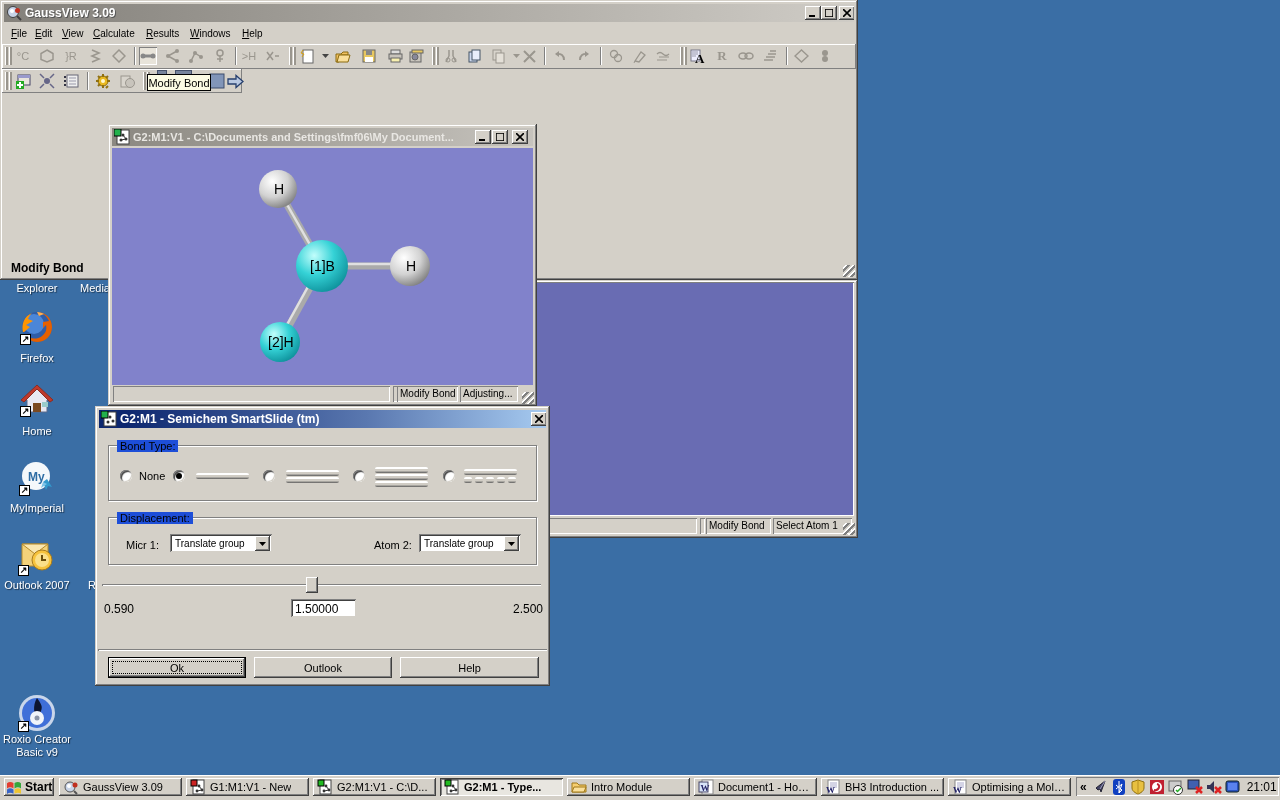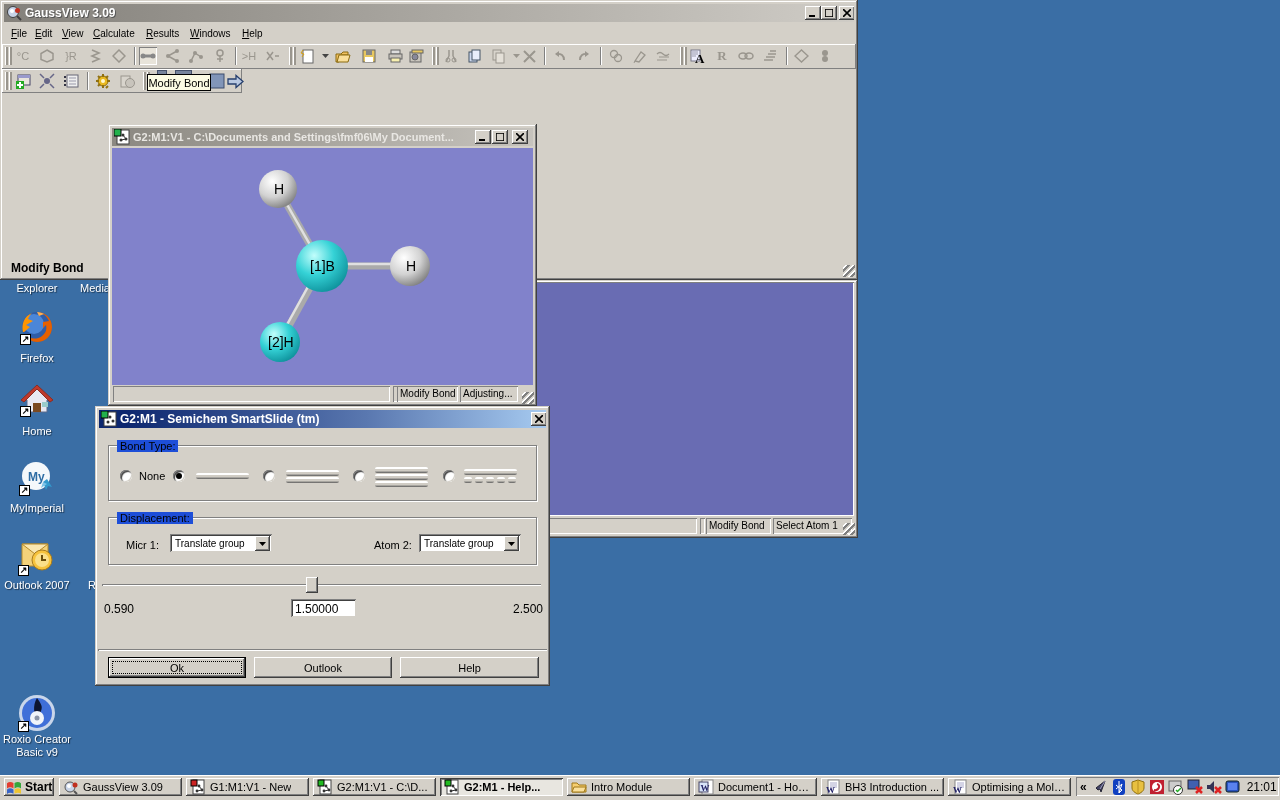--- a/index.html
+++ b/index.html
@@ -608,21 +608,21 @@
   </div>
 <div class="tbtn" style="left: 440px; top: 778px; width: 123px; background: rgb(232, 230, 224); box-shadow: rgb(64, 64, 64) 1px 1px 0px inset, rgb(255, 255, 255) -1px -1px 0px inset, rgb(128, 128, 128) 2px 2px 0px inset; font-weight: bold;">
     <svg class="tico" width="16" height="16" viewBox="0 0 16 16">
       <rect x="3" y="1" width="11" height="14" fill="#fff" stroke="#444"></rect>
       <rect x="1" y="1" width="6" height="6" fill="#22bb22" stroke="#000"></rect>
       <circle cx="9" cy="7" r="1.4" fill="#333"></circle>
       <circle cx="12" cy="11" r="1.4" fill="#333"></circle>
       <circle cx="7" cy="12" r="1.4" fill="#333"></circle>
       <path d="M9 7l3 4-5 1" stroke="#333" fill="none"></path>
     </svg>
-    <span style="overflow:hidden;text-overflow:ellipsis">G2:M1 - Help...</span>
+    <span style="overflow:hidden;text-overflow:ellipsis">G2:M1 - Type...</span>
   </div>
 <div class="tbtn" style="left: 567px; top: 778px; width: 123px;">
     <svg class="tico" width="16" height="16" viewBox="0 0 16 16">
       <path d="M1 13V4h5l2 2h7v7z" fill="#f6ce6f" stroke="#a07818"></path>
       <path d="M1 13l2-5h12l-2 5z" fill="#fadf9a" stroke="#a07818"></path>
     </svg>
     <span style="overflow:hidden;text-overflow:ellipsis">Intro Module</span>
   </div>
 <div class="tbtn" style="left: 694px; top: 778px; width: 123px;">
     <svg class="tico" width="16" height="16" viewBox="0 0 16 16">

